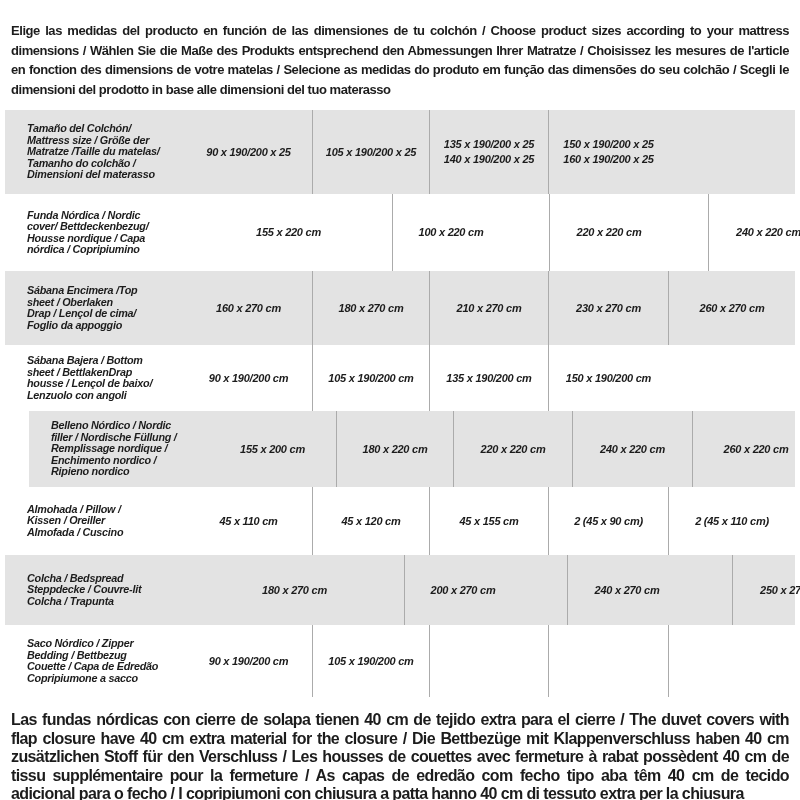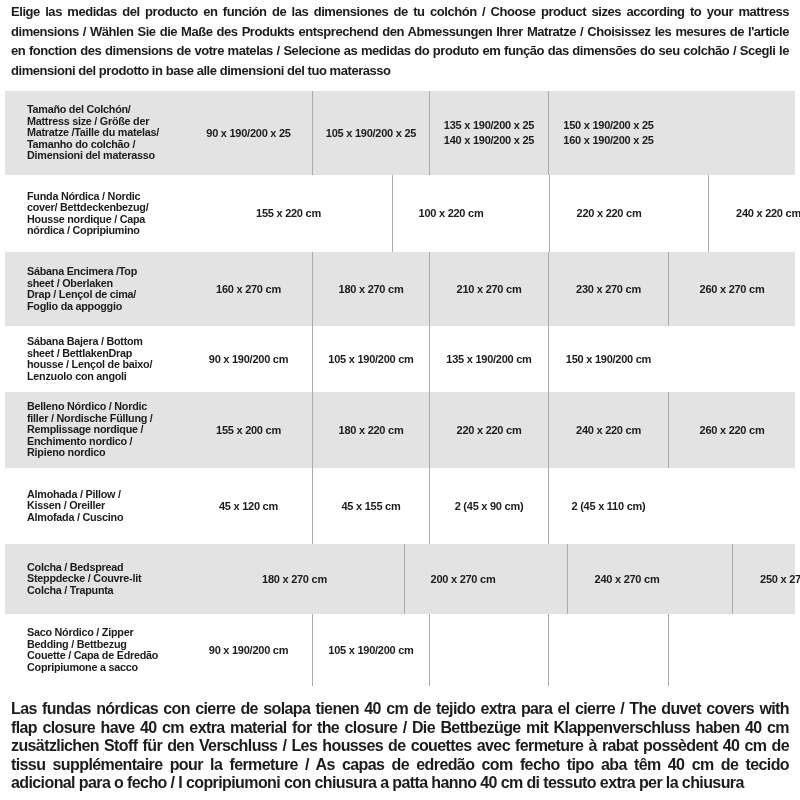--- a/index.html
+++ b/index.html
@@ -11,21 +11,21 @@
     color: #1c1c1c;
     overflow: hidden;
   }
   .page { position: relative; width: 800px; height: 800px; }
 
   .note {
     text-align: justify;
     margin: 0 11px;
   }
   .note.header-note {
-    padding-top: 2px;
+    padding-top: 21px;
     font-size: 13px;
     line-height: 19.5px;
     letter-spacing: -0.45px;
   }
   .note.footer-note {
     margin-top: 14px;
     font-size: 16px;
     line-height: 18.5px;
     letter-spacing: -0.6px;
   }
@@ -36,30 +36,31 @@
   }
   .row {
     display: grid;
     grid-template-columns: 180px 127px 117px 119px 120px 127px;
   }
   .row:nth-child(odd) { background: #e3e3e3; }
   .row.r1 { height: 84px; }
   .row.r2 { height: 77px; gap: 40px; }
   .row.r3 { height: 74px; }
   .row.r4 { height: 66px; }
-  .row.r5 { height: 76px; }
-  .row.r6 { height: 76px; }
+  .row.r5 { height: 76px; margin-left: 24px; }
+  .row.r6 { height: 68px; }
   .row.r7 { height: 70px; gap: 46px; }
   .row.r8 { height: 72px; }
 
   .cell {
     display: flex;
     align-items: center;
     white-space: pre-line;
     letter-spacing: -0.25px;
+    font-style: italic;
   }
   .cell.label {
     padding-left: 22px;
     padding-right: 4px;
     font-size: 10.8px;
     line-height: 11.5px;
     text-align: left;
   }
   .cell.val {
     justify-content: center;
@@ -137,20 +138,21 @@
       <div class="cell val">180 x 220 cm</div>
       <div class="cell val">220 x 220 cm</div>
       <div class="cell val">240 x 220 cm</div>
       <div class="cell val">260 x 220 cm</div>
     </div>
 
     <div class="row r6">
       <div class="cell label">Almohada / Pillow /
 Kissen / Oreiller
 Almofada / Cuscino</div>
+      <div class="cell val">45 x 110 cm</div>
       <div class="cell val">45 x 120 cm</div>
       <div class="cell val">45 x 155 cm</div>
       <div class="cell val">2 (45 x 90 cm)</div>
       <div class="cell val">2 (45 x 110 cm)</div>
     </div>
 
     <div class="row r7">
       <div class="cell label">Colcha / Bedspread
 Steppdecke / Couvre-lit
 Colcha / Trapunta</div>

